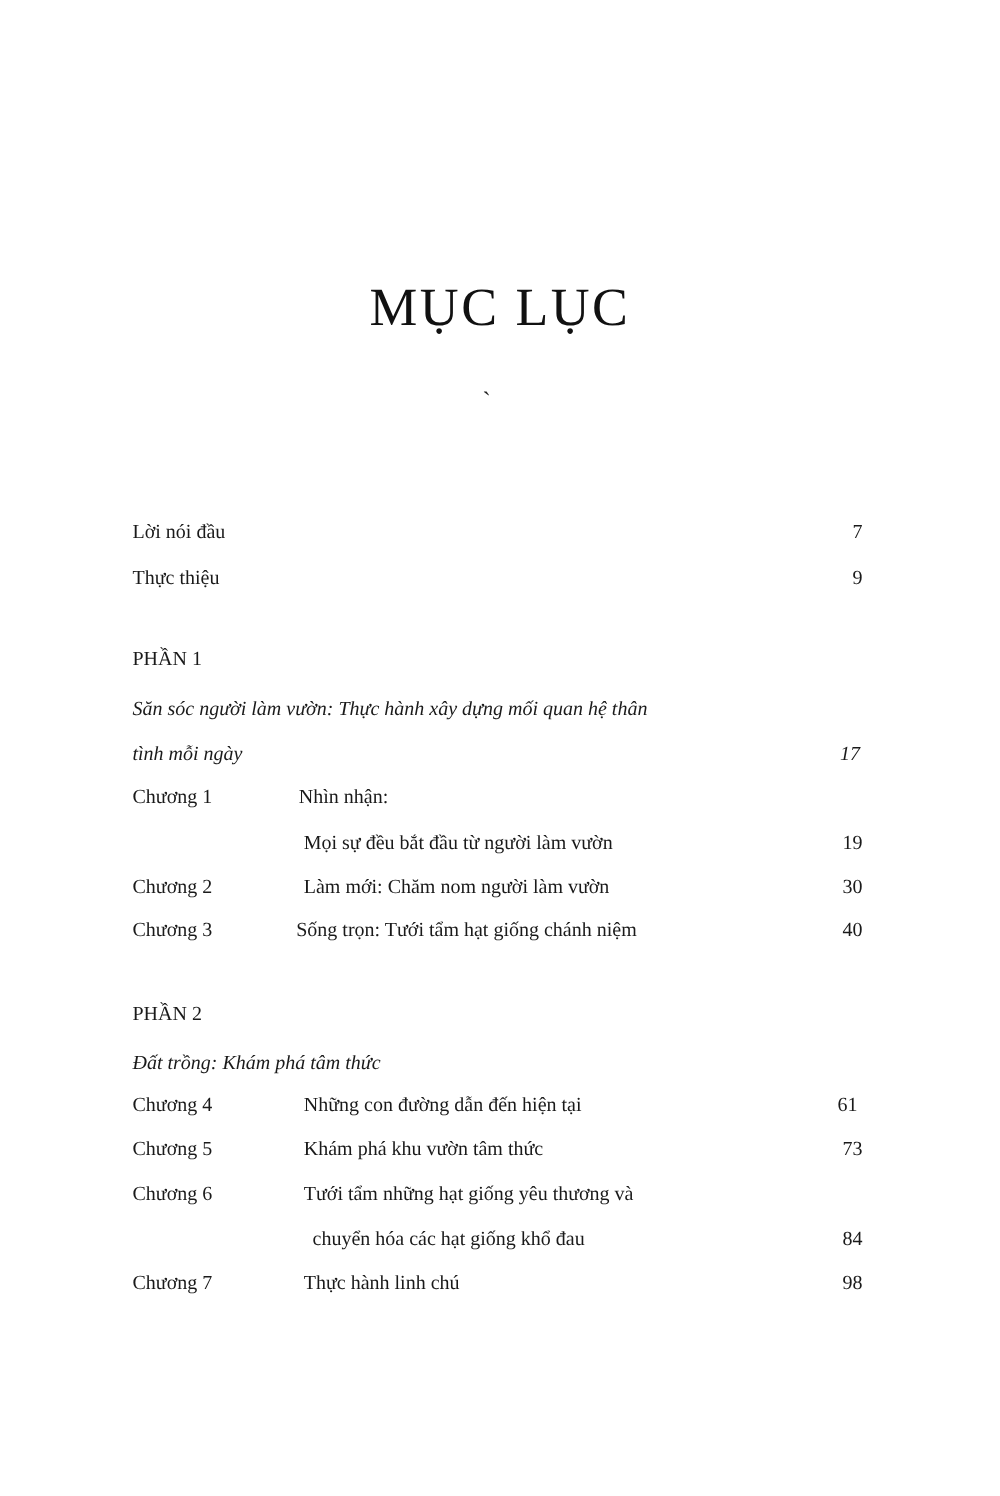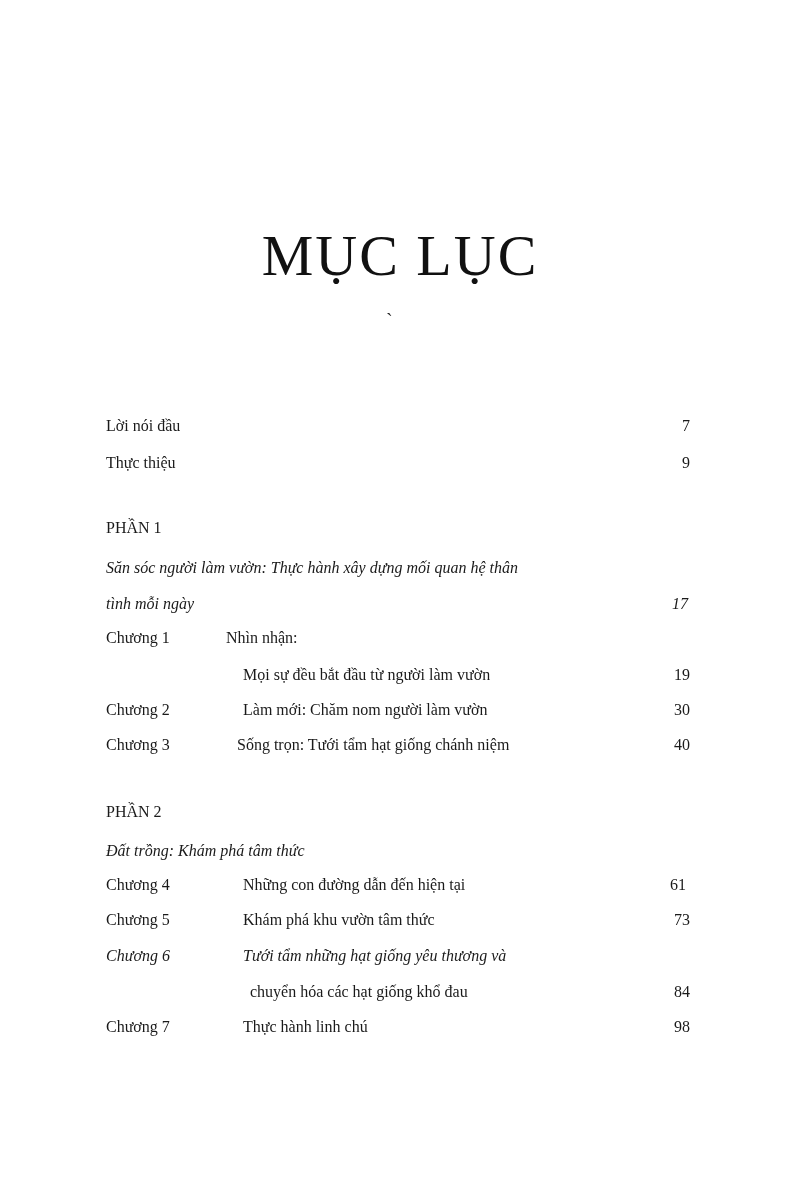--- a/index.html
+++ b/index.html
@@ -3,21 +3,21 @@
   <meta charset="utf-8">
   <style>
     html, body { margin: 0; padding: 0; background: #ffffff; }
     body {
       width: 800px; height: 1197px; position: relative; overflow: hidden;
       font-family: "Liberation Serif", "DejaVu Serif", serif;
       color: #1a1a1a;
     }
     .title {
       position: absolute; left: 0; width: 800px; top: 222px;
-      text-align: center; font-size: 58px; letter-spacing: 2px;
+      text-align: center; font-size: 43px; letter-spacing: 2px;
       font-weight: normal; margin: 0; color: #111;
     }
     .grave-mark {
       position: absolute; left: 386px; top: 310px; font-size: 20px; color: #222;
     }
     .row {
       position: absolute; left: 106px; width: 584px; height: 32px;
       font-size: 16px; line-height: 32px; white-space: nowrap;
     }
     .row .pg { position: absolute; right: 0; top: 0; }
@@ -46,21 +46,21 @@
 <div class="row italic" style="top:552px; width:610px;">
   <span class="ch">Săn sóc người làm vườn: Thực hành xây dựng mối quan hệ thân</span>
 </div>
 <div class="row italic" style="top:588px;">
   <span class="ch">tình mỗi ngày</span>
   <span class="pg" style="right:2px;">17</span>
 </div>
 
 <div class="row" style="top:622px;">
   <span class="ch">Chương 1</span>
-  <span class="ct" style="left:120px;text-align:right;">Nhìn nhận:</span>
+  <span class="ct" style="left:133px;text-align:right;">Nhìn nhận:</span>
 </div>
 <div class="row" style="top:659px;">
   <span class="ct" style="left:137px;">Mọi sự đều bắt đầu từ người làm vườn</span>
   <span class="pg">19</span>
 </div>
 <div class="row" style="top:694px;">
   <span class="ch">Chương 2</span>
   <span class="ct" style="left:137px;">Làm mới: Chăm nom người làm vườn</span>
   <span class="pg">30</span>
 </div>
@@ -79,21 +79,21 @@
 <div class="row" style="top:869px;">
   <span class="ch">Chương 4</span>
   <span class="ct" style="left:137px;">Những con đường dẫn đến hiện tại</span>
   <span class="pg" style="right:4px;">61</span>
 </div>
 <div class="row" style="top:904px;">
   <span class="ch">Chương 5</span>
   <span class="ct" style="left:137px;">Khám phá khu vườn tâm thức</span>
   <span class="pg">73</span>
 </div>
-<div class="row" style="top:940px;font-style:italic;">
+<div class="row" style="top:940px;">
   <span class="ch">Chương 6</span>
   <span class="ct" style="left:137px;">Tưới tẩm những hạt giống yêu thương và</span>
 </div>
 <div class="row" style="top:976px;">
   <span class="ct" style="left:144px;">chuyển hóa các hạt giống khổ đau</span>
   <span class="pg">84</span>
 </div>
 <div class="row" style="top:1011px;">
   <span class="ch">Chương 7</span>
   <span class="ct" style="left:137px;">Thực hành linh chú</span>

